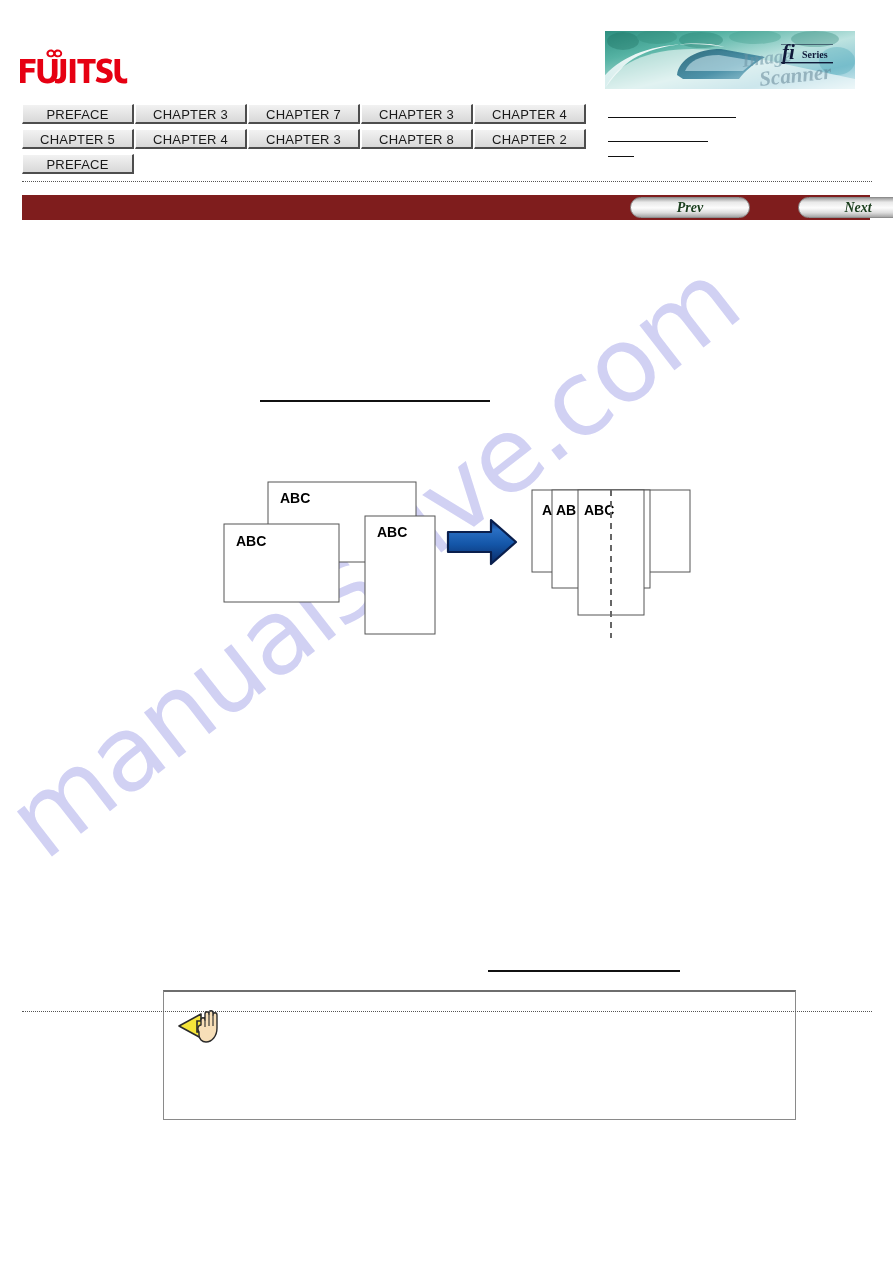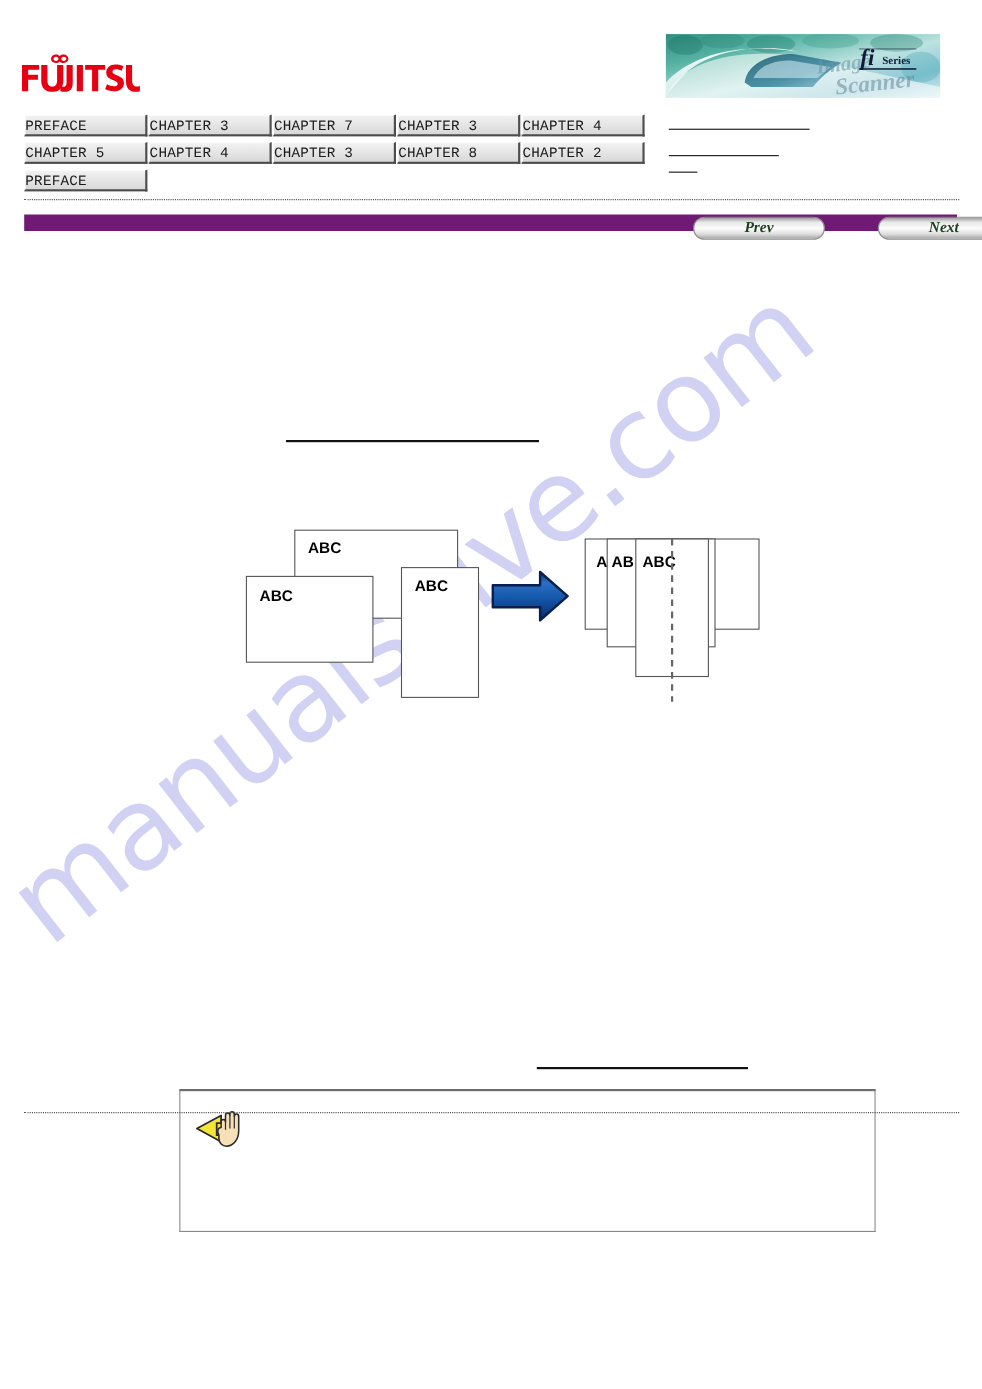--- a/index.html
+++ b/index.html
@@ -87,22 +87,22 @@
     margin-bottom: 3px;
     white-space: nowrap;
     font-size: 0;
   }
   .nav-btn {
     display: inline-block;
     width: 112px;
     height: 20px;
     line-height: 20px;
     margin-right: 1px;
-    text-align: left;
-    font-family: Liberation Mono, monospace;
+    text-align: center;
+    font-family: Liberation Sans, sans-serif;
     font-size: 13px;
     color: #1a1a1a;
     background: linear-gradient(to bottom, #f2f2f2 0%, #e4e4e4 55%, #d8d8d8 100%);
     border-top: 1px solid #ffffff;
     border-left: 1px solid #ffffff;
     border-right: 2px solid #4d4d4d;
     border-bottom: 2px solid #4d4d4d;
     box-sizing: border-box;
     vertical-align: top;
     cursor: pointer;
@@ -129,22 +129,22 @@
   }
   #dotted-sep-top { top: 181px; }
   #dotted-sep-bottom { top: 1011px; }
 
   
   #toolbar {
     position: absolute;
     left: 22px;
     top: 195px;
     width: 848px;
-    height: 15px;
-    background: #701a75;
+    height: 25px;
+    background: #7f1d1d;
   }
   .pill-btn {
     position: absolute;
     top: 2px;
     width: 120px;
     height: 21px;
     line-height: 20px;
     text-align: center;
     border-radius: 11px;
     font-family: "Liberation Serif", serif;

